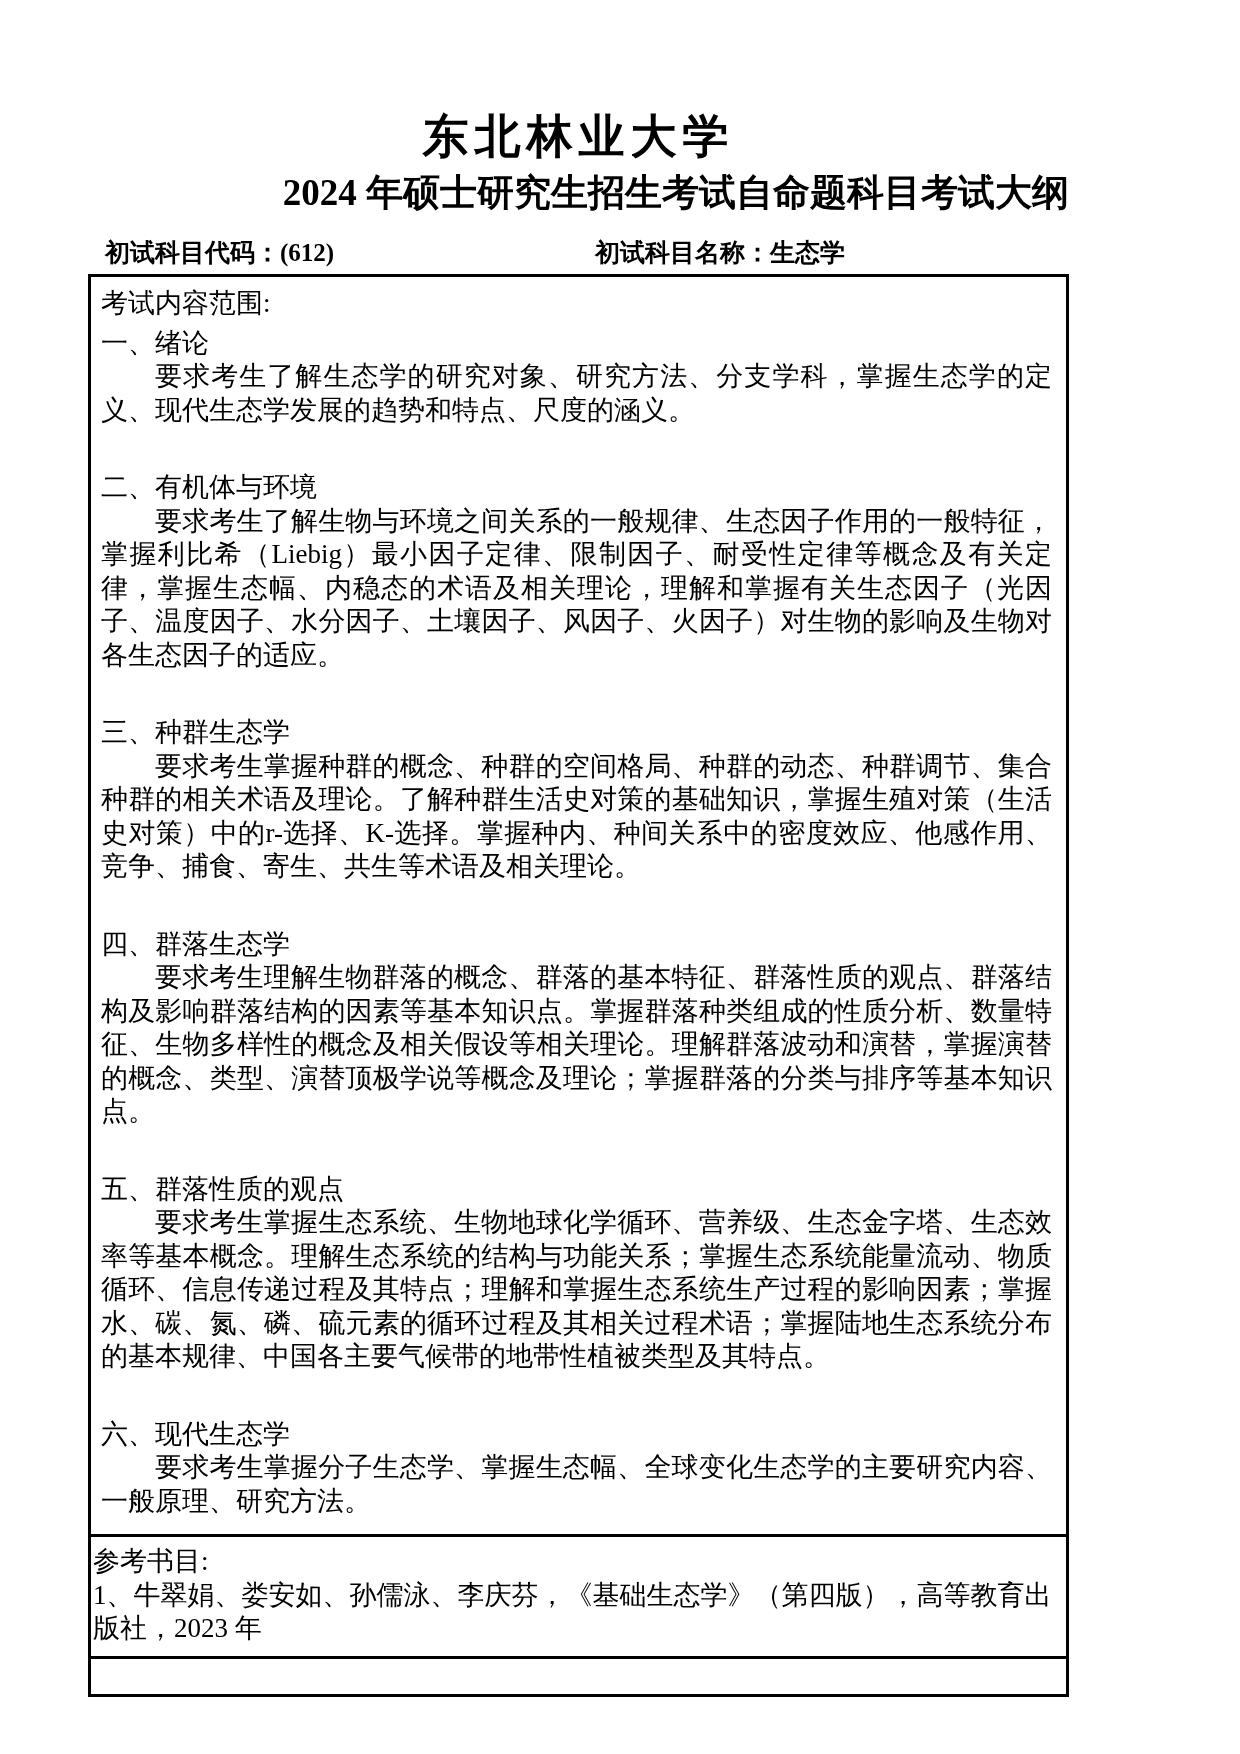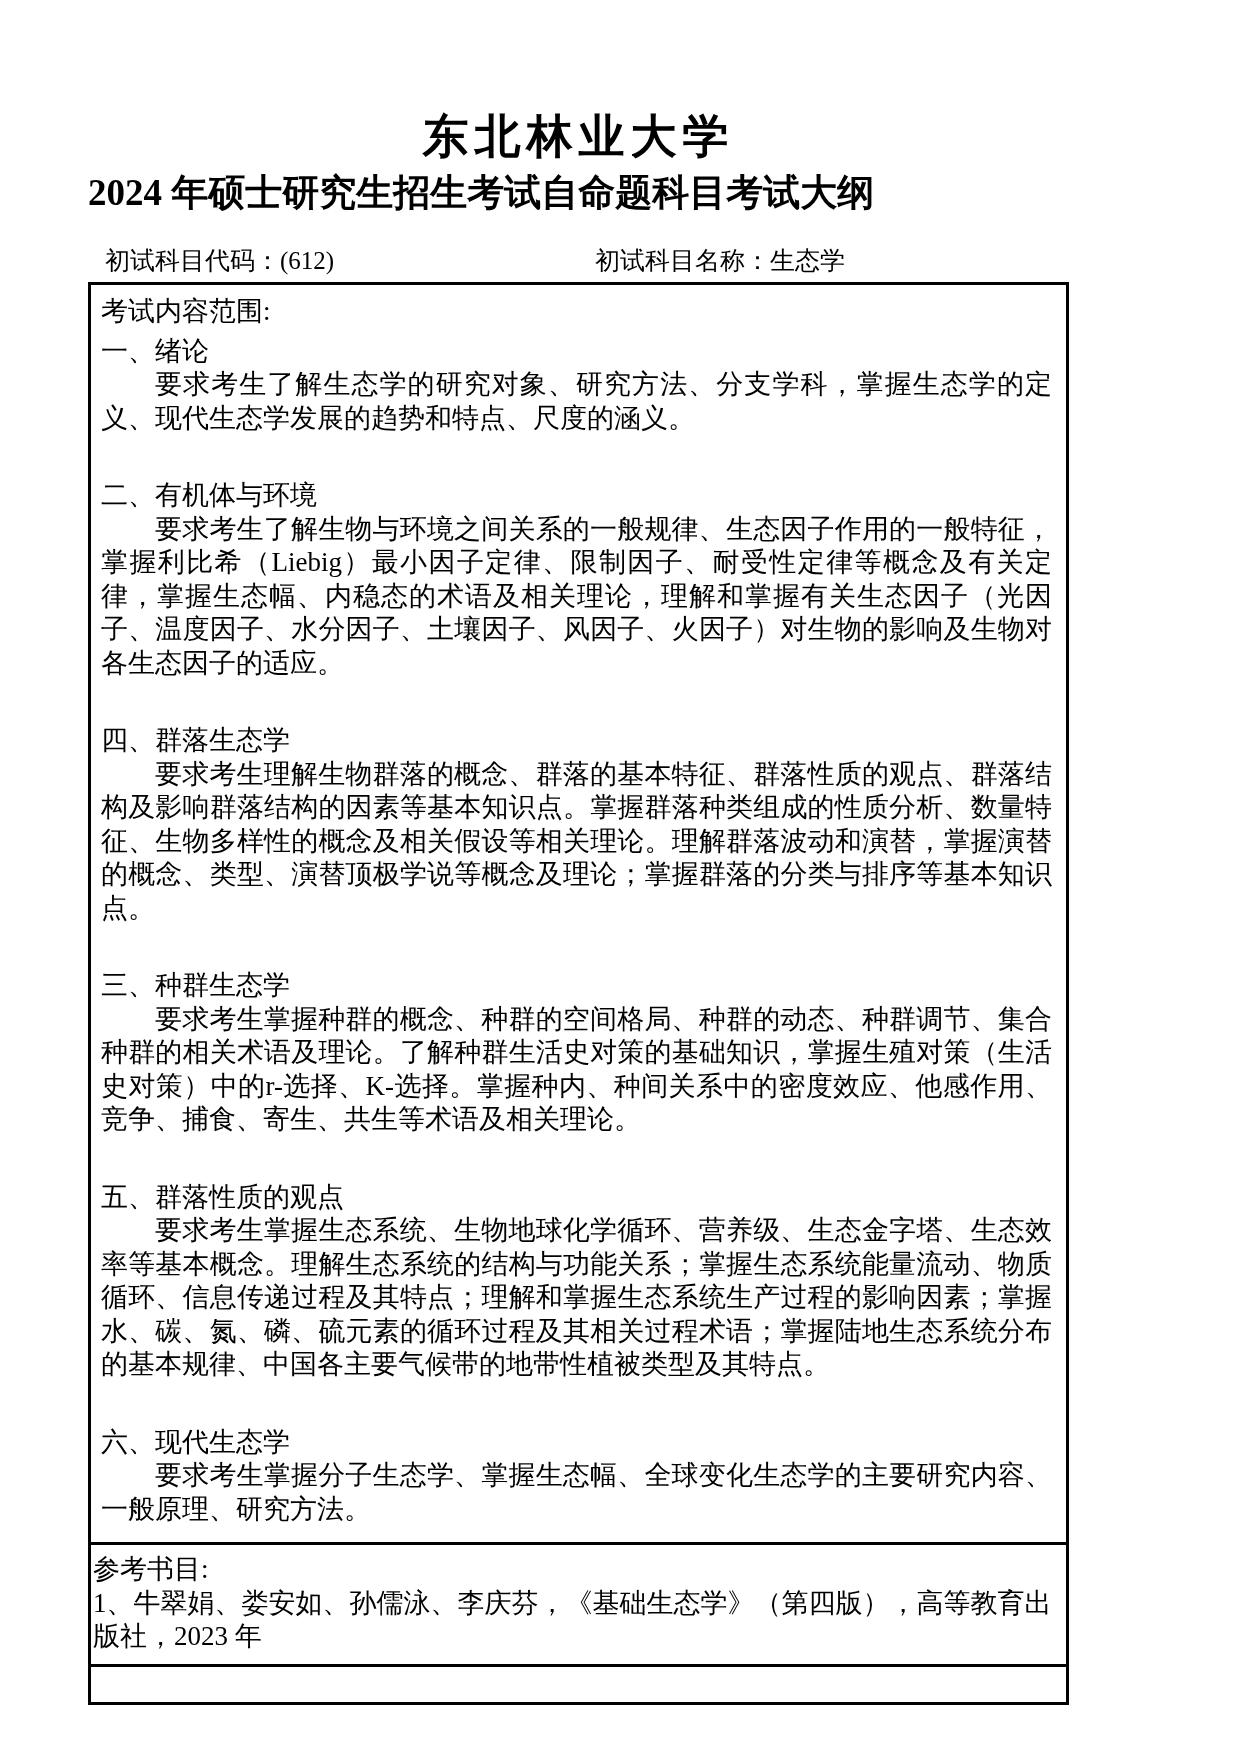--- a/index.html
+++ b/index.html
@@ -17,31 +17,31 @@
     overflow:hidden;
   }
   .university-title {
     text-align:center;
     font-size:46px;
     font-weight:bold;
     line-height:58px;
     letter-spacing:6px;
   }
   .doc-title {
-    text-align:left;
+    text-align:right;
     font-size:37px;
     font-weight:bold;
     line-height:50px;
     margin-top:2px;
   }
   .code-line {
-    margin-top:28px;
+    margin-top:20px;
     margin-bottom:6px;
     padding-left:17px;
-    font-weight:normal;
+    font-weight:bold;
     font-size:25px;
     line-height:30px;
     white-space:nowrap;
   }
   .code-line .code-label {
     display:inline-block;
     width:490px;
   }
   .content-box {
     border:3px solid #000;
@@ -91,27 +91,27 @@
       <div class="section-heading">一、绪论</div>
       <div class="section-body">要求考生了解生态学的研究对象、研究方法、分支学科，掌握生态学的定义、现代生态学发展的趋势和特点、尺度的涵义。</div>
     </div>
 
     <div class="exam-section">
       <div class="section-heading">二、有机体与环境</div>
       <div class="section-body">要求考生了解生物与环境之间关系的一般规律、生态因子作用的一般特征，掌握利比希（Liebig）最小因子定律、限制因子、耐受性定律等概念及有关定律，掌握生态幅、内稳态的术语及相关理论，理解和掌握有关生态因子（光因子、温度因子、水分因子、土壤因子、风因子、火因子）对生物的影响及生物对各生态因子的适应。</div>
     </div>
 
     <div class="exam-section">
-      <div class="section-heading">四、群落生态学</div>
-      <div class="section-body">要求考生理解生物群落的概念、群落的基本特征、群落性质的观点、群落结构及影响群落结构的因素等基本知识点。掌握群落种类组成的性质分析、数量特征、生物多样性的概念及相关假设等相关理论。理解群落波动和演替，掌握演替的概念、类型、演替顶极学说等概念及理论；掌握群落的分类与排序等基本知识点。</div>
+      <div class="section-heading">三、种群生态学</div>
+      <div class="section-body">要求考生掌握种群的概念、种群的空间格局、种群的动态、种群调节、集合种群的相关术语及理论。了解种群生活史对策的基础知识，掌握生殖对策（生活史对策）中的r-选择、K-选择。掌握种内、种间关系中的密度效应、他感作用、竞争、捕食、寄生、共生等术语及相关理论。</div>
     </div>
 
     <div class="exam-section">
-      <div class="section-heading">三、种群生态学</div>
-      <div class="section-body">要求考生掌握种群的概念、种群的空间格局、种群的动态、种群调节、集合种群的相关术语及理论。了解种群生活史对策的基础知识，掌握生殖对策（生活史对策）中的r-选择、K-选择。掌握种内、种间关系中的密度效应、他感作用、竞争、捕食、寄生、共生等术语及相关理论。</div>
+      <div class="section-heading">四、群落生态学</div>
+      <div class="section-body">要求考生理解生物群落的概念、群落的基本特征、群落性质的观点、群落结构及影响群落结构的因素等基本知识点。掌握群落种类组成的性质分析、数量特征、生物多样性的概念及相关假设等相关理论。理解群落波动和演替，掌握演替的概念、类型、演替顶极学说等概念及理论；掌握群落的分类与排序等基本知识点。</div>
     </div>
 
     <div class="exam-section">
       <div class="section-heading">五、群落性质的观点</div>
       <div class="section-body">要求考生掌握生态系统、生物地球化学循环、营养级、生态金字塔、生态效率等基本概念。理解生态系统的结构与功能关系；掌握生态系统能量流动、物质循环、信息传递过程及其特点；理解和掌握生态系统生产过程的影响因素；掌握水、碳、氮、磷、硫元素的循环过程及其相关过程术语；掌握陆地生态系统分布的基本规律、中国各主要气候带的地带性植被类型及其特点。</div>
     </div>
 
     <div class="exam-section">
       <div class="section-heading">六、现代生态学</div>
       <div class="section-body">要求考生掌握分子生态学、掌握生态幅、全球变化生态学的主要研究内容、一般原理、研究方法。</div>

